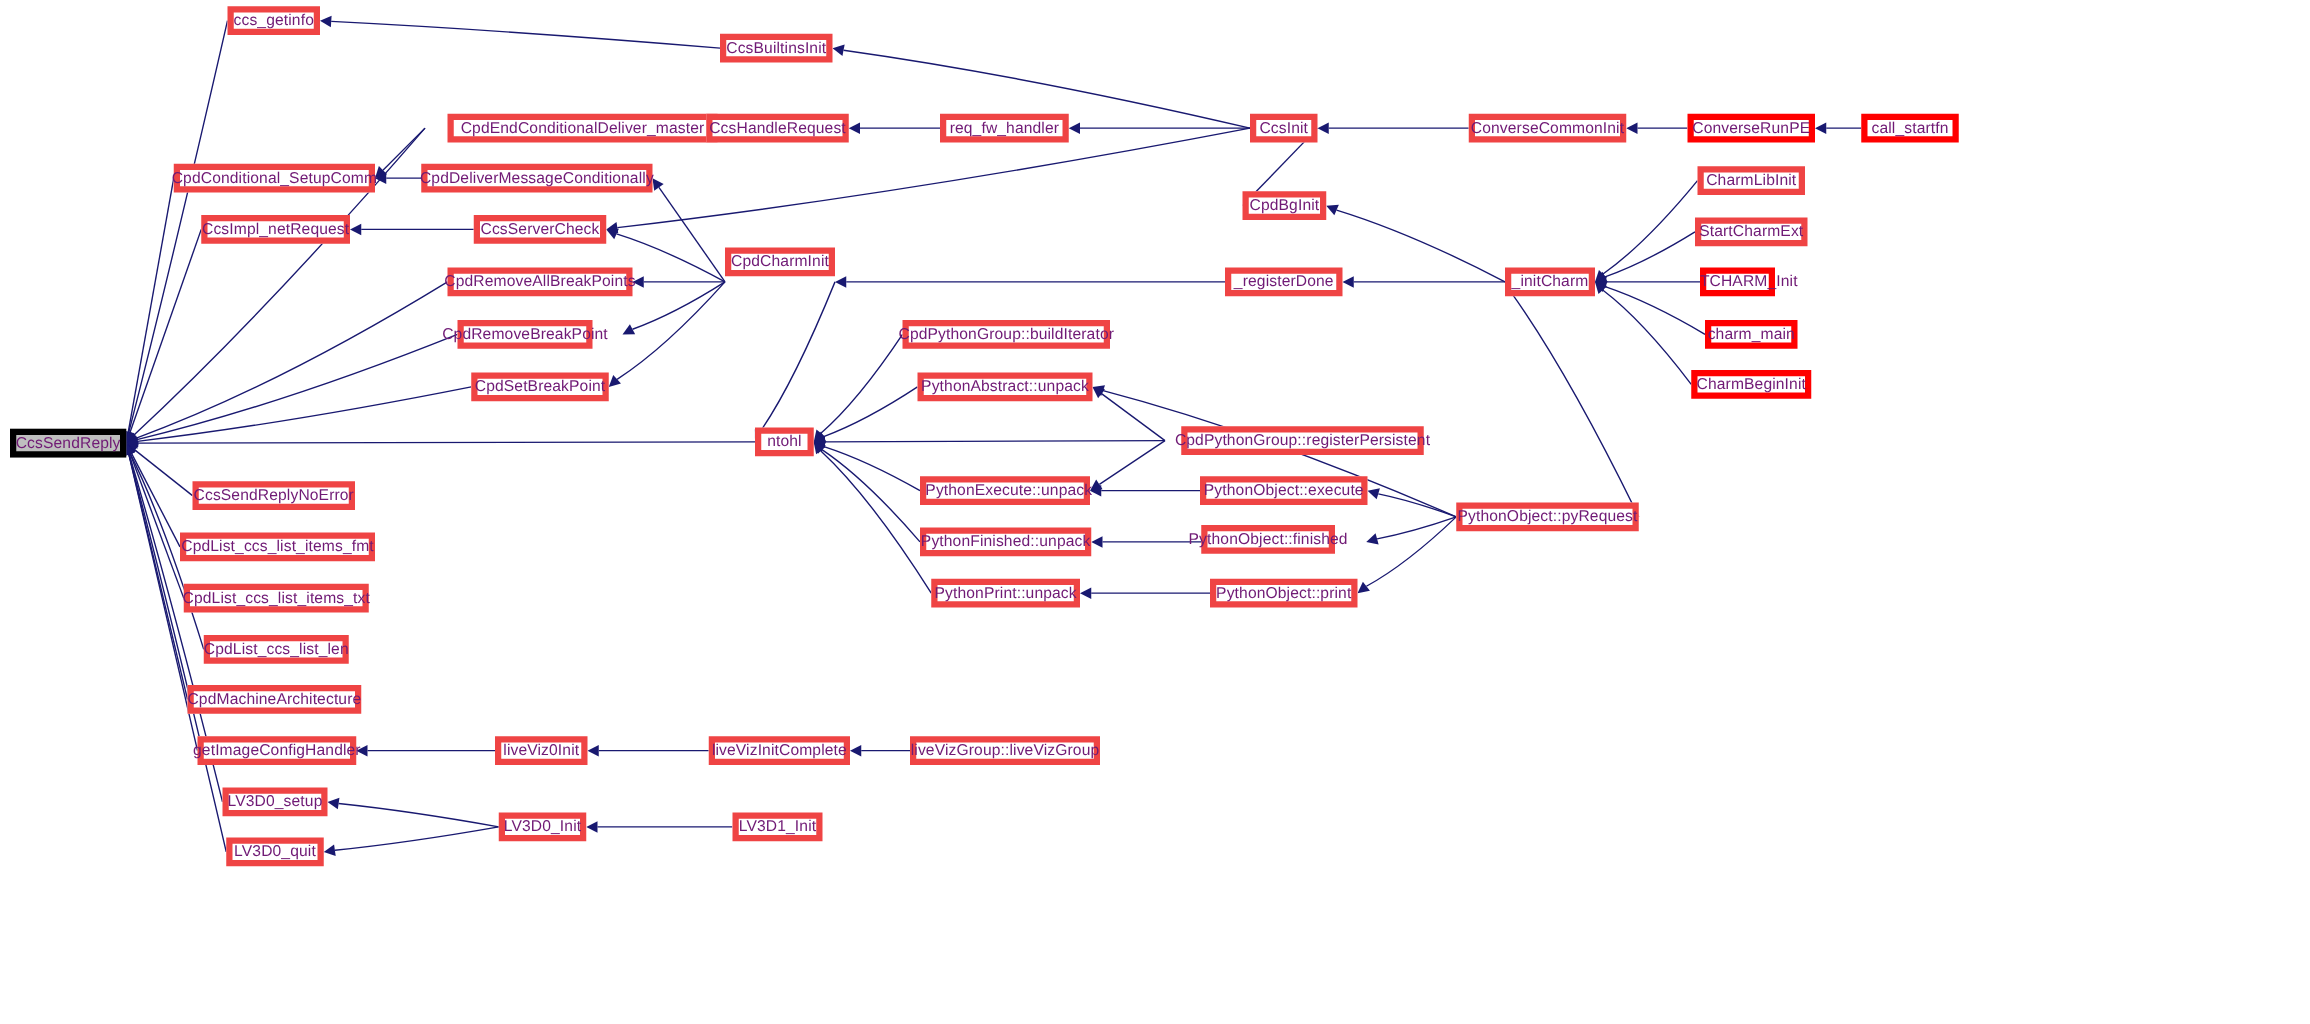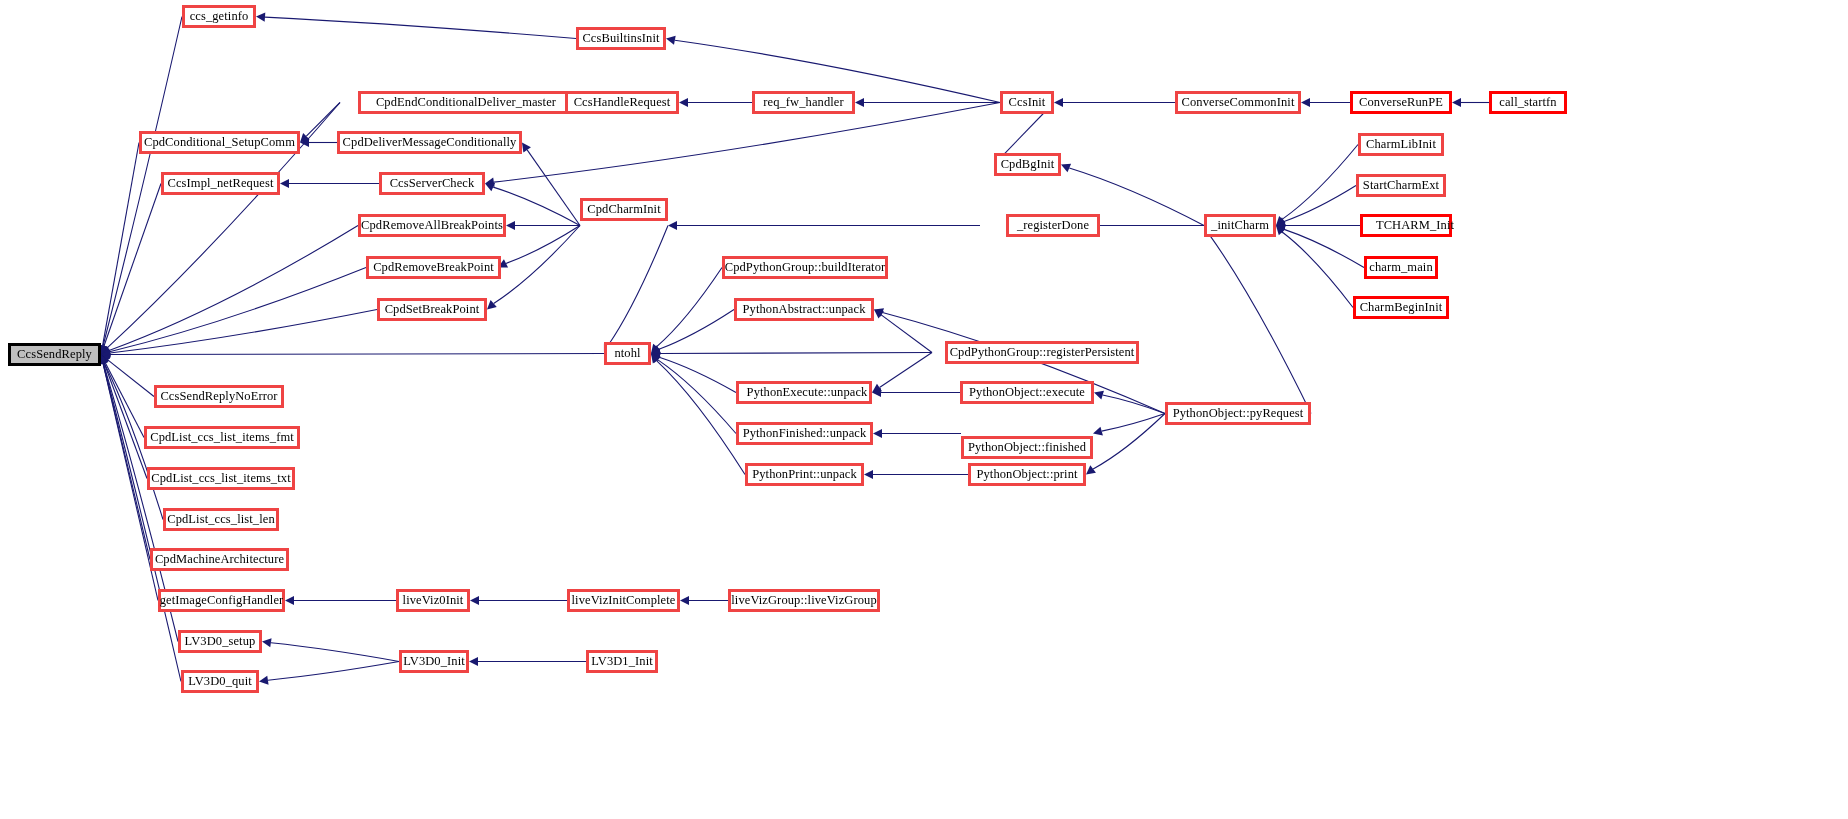--- a/index.html
+++ b/index.html
@@ -14,34 +14,33 @@
   }
   #edges{
     position:absolute;
     left:0; top:0;
     width:1848px; height:819px;
     pointer-events:none;
   }
   .node{
     position:absolute;
     box-sizing:border-box;
-    border:3px solid #ef4444;
+    border:5px solid #ef4444;
     background:#ffffff;
-    color:#000000;
+    color:#701a75;
     font-size:12.5px;
     line-height:1;
     height:23px;
     display:flex;
     align-items:center;
     justify-content:center;
     white-space:nowrap;
     padding:0 6px;
     letter-spacing:0.1px;
     z-index:5;
-    font-family:Liberation Serif, serif;
   }
   .node.red{ border-color:#ff0000;text-align:center; }
   .node.current{ background:#bfbfbf; border-color:#000000; }
   .edge-path{ fill:none; stroke:#191970; stroke-width:1.1; }
   .edge-head{ fill:#191970; stroke:none; }
 </style>
 </head>
 <body>
 
 <div id="canvas">
@@ -189,38 +188,38 @@
     <div class="node red" style="left: 1489px; top: 91px; width: 78px;">call_startfn</div>
     <div class="node" style="left: 139px; top: 131px; width: 161px;">CpdConditional_SetupComm</div>
     <div class="node" style="left: 337px; top: 131px; width: 185px;">CpdDeliverMessageConditionally</div>
     <div class="node" style="left: 994px; top: 153px; width: 67px;">CpdBgInit</div>
     <div class="node" style="left: 1358px; top: 133px; width: 86px;">CharmLibInit</div>
     <div class="node" style="left: 161px; top: 172px; width: 119px;">CcsImpl_netRequest</div>
     <div class="node" style="left: 379px; top: 172px; width: 106px;">CcsServerCheck</div>
     <div class="node" style="left: 1356px; top: 174px; width: 90px;">StartCharmExt</div>
     <div class="node" style="left: 358px; top: 214px; width: 148px;">CpdRemoveAllBreakPoints</div>
     <div class="node" style="left: 580px; top: 198px; width: 88px;">CpdCharmInit</div>
-    <div class="node" style="left: 980px; top: 214px; width: 94px; margin-left: 26px;">_registerDone</div>
+    <div class="node" style="left: 980px; top: 214px; width: 94px;">_registerDone</div>
     <div class="node" style="left: 1204px; top: 214px; width: 72px;">_initCharm</div>
-    <div class="node red" style="left: 1360px; top: 214px; width: 92px; padding-left: 24px;">TCHARM_Init</div>
-    <div class="node" style="left: 366px; top: 256px; width: 135px;">CpdRemoveBreakPoint</div>
+    <div class="node red" style="left: 1360px; top: 214px; width: 60px; padding-left: 24px;">TCHARM_Init</div>
+    <div class="node" style="left: 366px; top: 256px; width: 108px;">CpdRemoveBreakPoint</div>
     <div class="node" style="left: 722px; top: 256px; width: 166px;">CpdPythonGroup::buildIterator</div>
     <div class="node red" style="left: 1364px; top: 256px; width: 74px;">charm_main</div>
     <div class="node" style="left: 377px; top: 298px; width: 110px;">CpdSetBreakPoint</div>
     <div class="node" style="left: 734px; top: 298px; width: 140px;">PythonAbstract::unpack</div>
     <div class="node red" style="left: 1353px; top: 296px; width: 96px;">CharmBeginInit</div>
     <div class="node" style="left: 604px; top: 342px; width: 47px;">ntohl</div>
     <div class="node" style="left: 932px; top: 341px; width: 194px; margin-left: 13px;">CpdPythonGroup::registerPersistent</div>
     <div class="node" style="left: 154px; top: 385px; width: 130px;">CcsSendReplyNoError</div>
     <div class="node" style="left: 736px; top: 381px; width: 136px; padding-left: 12px;">PythonExecute::unpack</div>
     <div class="node" style="left: 960px; top: 381px; width: 134px;">PythonObject::execute</div>
     <div class="node" style="left: 1165px; top: 402px; width: 146px;">PythonObject::pyRequest</div>
     <div class="node" style="left: 144px; top: 426px; width: 156px;">CpdList_ccs_list_items_fmt</div>
     <div class="node" style="left: 736px; top: 422px; width: 137px;">PythonFinished::unpack</div>
-    <div class="node" style="left: 961px; top: 436px; width: 132px;">PythonObject::finished</div>
+    <div class="node" style="left: 961px; top: 420px; width: 107px;">PythonObject::finished</div>
     <div class="node" style="left: 147px; top: 467px; width: 148px;">CpdList_ccs_list_items_txt</div>
     <div class="node" style="left: 745px; top: 463px; width: 119px;">PythonPrint::unpack</div>
     <div class="node" style="left: 968px; top: 463px; width: 118px;">PythonObject::print</div>
     <div class="node" style="left: 163px; top: 508px; width: 116px;">CpdList_ccs_list_len</div>
     <div class="node" style="left: 150px; top: 548px; width: 139px;">CpdMachineArchitecture</div>
     <div class="node" style="left: 158px; top: 589px; width: 127px;">getImageConfigHandler</div>
     <div class="node" style="left: 396px; top: 589px; width: 74px;">liveViz0Init</div>
     <div class="node" style="left: 567px; top: 589px; width: 113px;">liveVizInitComplete</div>
     <div class="node" style="left: 728px; top: 589px; width: 152px;">liveVizGroup::liveVizGroup</div>
     <div class="node" style="left: 178px; top: 630px; width: 84px;">LV3D0_setup</div>

